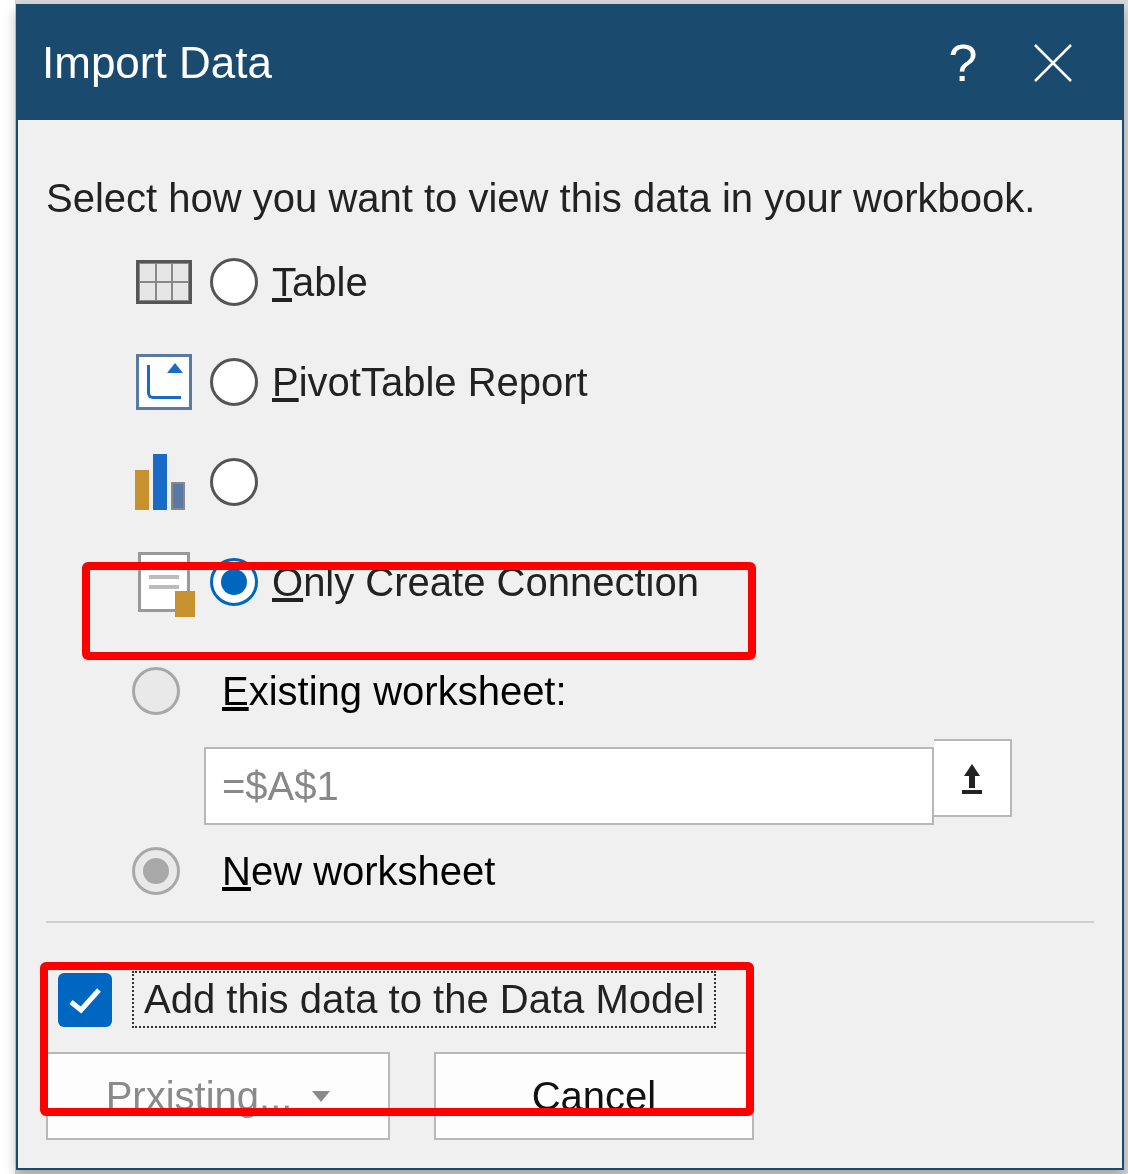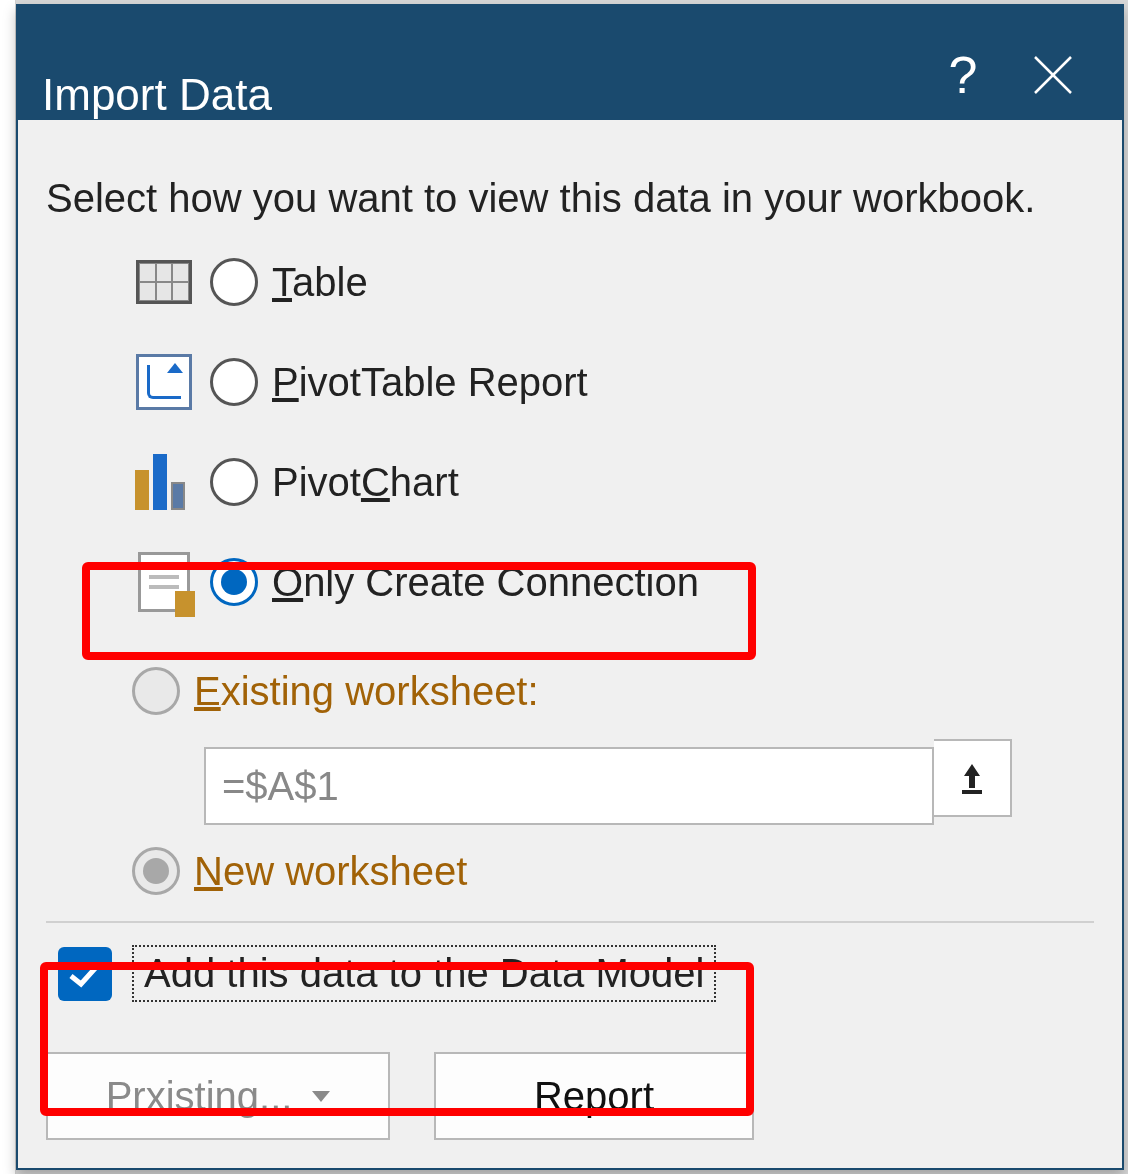--- a/index.html
+++ b/index.html
@@ -21,21 +21,21 @@
     width: 1108px; height: 1166px;
     background: #f0f0f0;
     border: 2px solid #1a4a6e;
     box-shadow: 0 6px 12px rgba(0,0,0,.25);
   }
   .titlebar {
     height: 114px;
     background: #1a4a6e;
     color: #fff;
     display: flex;
-    align-items: flex-end;
+    align-items: center;
     padding: 0 24px 0 24px;
   }
   .titlebar .title {
     flex: 1;
     font-size: 44px;
     font-weight: 400;
   }
   .titlebar .tb-btn {
     width: 90px; height: 90px;
     display: flex; align-items: center; justify-content: center;
@@ -88,21 +88,21 @@
     border-color: #a8a8a8;
     background: #e9e9e9;
   }
   .radio.disabled.selected-gray::after {
     content: "";
     width: 26px; height: 26px;
     background: #a8a8a8;
     border-radius: 50%;
   }
   .opt-label .mnemonic { text-decoration: underline; }
-  .disabled-text { color: #a16207; }
+  .disabled-text { color: #000000; margin-left: 28px; }
 
   .highlight-box {
     position: absolute;
     border: 8px solid #ff0000;
     border-radius: 6px;
     pointer-events: none;
   }
   .hl1 { left: 64px; top: 556px; width: 674px; height: 98px; }
   .hl2 { left: 22px; top: 956px; width: 714px; height: 154px; }
 
@@ -138,21 +138,21 @@
 
   .divider {
     border: none;
     border-top: 2px solid #d0d0d0;
     margin: 0 0 0 0;
   }
   .divider-wrap { padding-top: 20px; }
 
   .data-model-row {
     display: flex; align-items: center; gap: 20px;
-    margin-top: 22px;
+    margin-top: 48px;
     margin-left: 12px;
   }
   .checkbox {
     width: 54px; height: 54px;
     background: #0067c0;
     border-radius: 6px;
     display: flex; align-items: center; justify-content: center;
   }
   .checkbox svg { width: 40px; height: 40px; }
   .checkbox svg polyline { stroke: #fff; stroke-width: 5; fill: none; }
@@ -294,23 +294,20 @@
 
       <div class="opt-row">
         <div class="opt-icon">
           <div class="ico-chart">
               <div class="bar b1"></div>
               <div class="bar b2"></div>
               <div class="bar b3"></div>
             </div>
         </div>
         <div class="radio"></div>
-        <div class="opt-label">
-          <span>Pivot</span><span class="mnemonic">C</span><span>hart</span>
-        </div>
       </div>
 
       <div class="opt-row">
         <div class="opt-icon">
             <div class="ico-conn"></div>
           </div>
         <div class="radio selected"></div>
         <div class="opt-label">
           <span></span><span class="mnemonic">O</span><span>nly Create Connection</span>
         </div>
@@ -359,18 +356,18 @@
     </div>
   </div>
 
   <div class="footer">
     <div class="btn properties">
       <span>
         <span>P</span><span class="mnemonic">r</span><span>xisting...</span>
       </span>
       <span class="dropdown-caret"></span>
     </div>
-    <div class="btn cancel">Report</div>
+    <div class="btn cancel">Cancel</div>
   </div>
 
   <div class="highlight-box hl1"></div>
   <div class="highlight-box hl2"></div>
 </div>
 
 </body></html>

